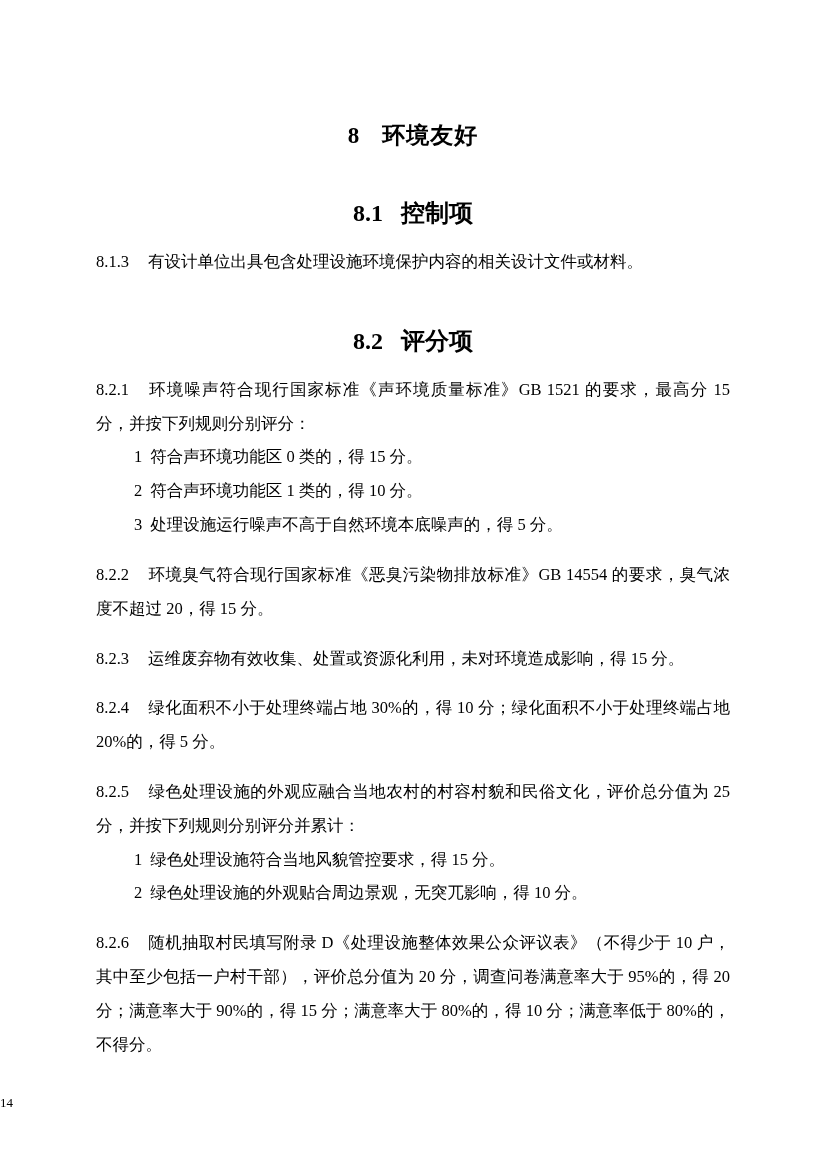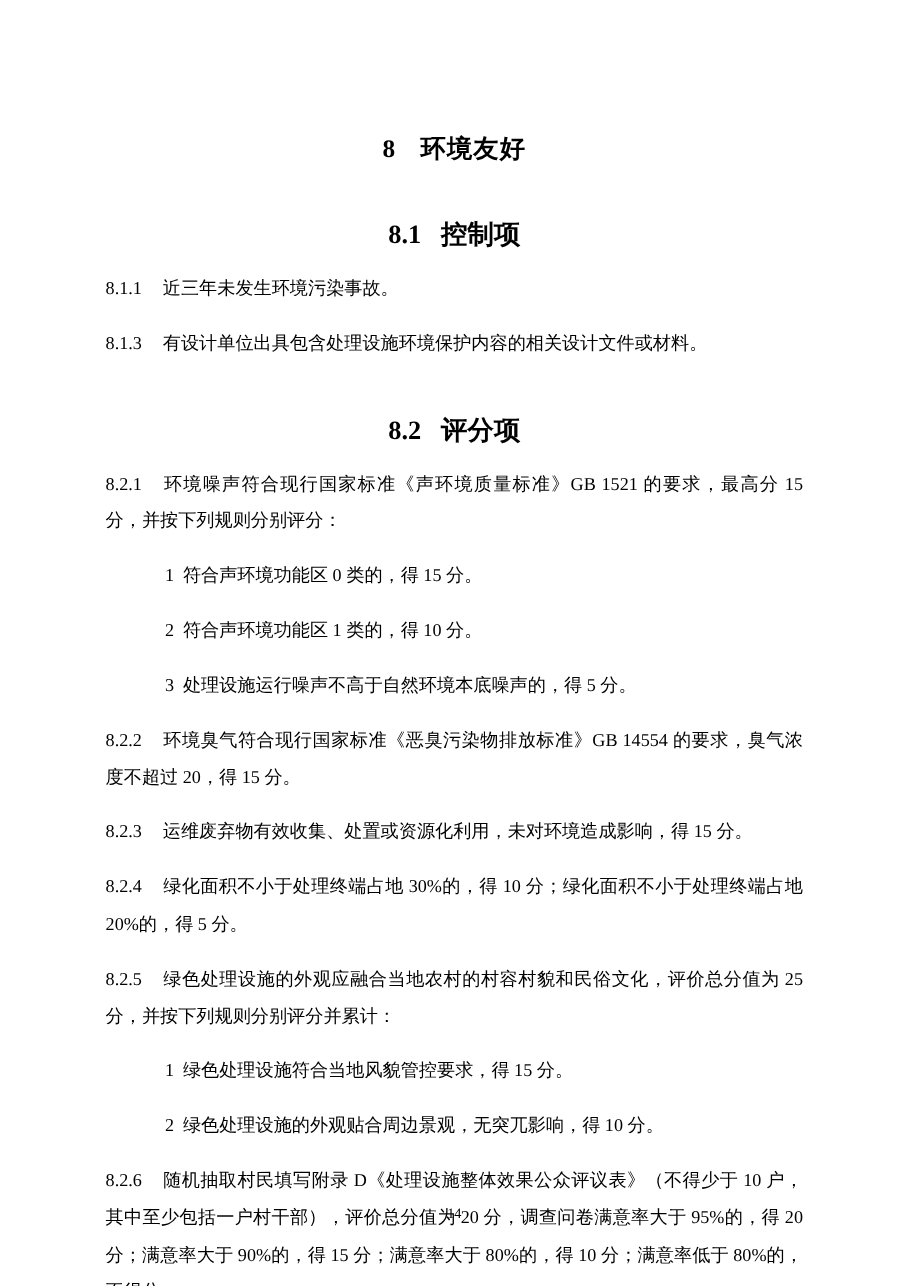--- a/index.html
+++ b/index.html
@@ -52,54 +52,50 @@
   .clause .cnum {
     display: inline-block;
     width: 52px;
   }
   .clause .ctext {
     display: inline;
   }
   .sub-item {
     font-size: 16.5px;
     line-height: 2.05;
-    margin: 16px;
+    margin: 0;
     padding-left: 38px;
     text-align: justify;
     text-justify: inter-ideograph;
   }
   .sub-item .snum {
     margin-right: 8px;
   }
   .page-number {
     position: absolute;
     bottom: 58px;
     left: 0;
     width: 826px;
-    text-align: center;
     font-size: 13px;
     font-family: "Liberation Serif", "DejaVu Serif", serif;
   }
 </style>
 </head>
 <body>
 
 <div class="page">
 
   <h1 class="chapter-title">
     <span class="num">8</span><span>环境友好</span>
   </h1>
 
   <h2 class="section-title">
     <span class="num">8.1</span><span>控制项</span>
   </h2>
 
-  <p class="clause">
-    <span class="cnum">8.1.1</span><span class="ctext">近三年未发生环境污染事故。</span>
-  </p>
   <p class="clause">
     <span class="cnum">8.1.3</span><span class="ctext">有设计单位出具包含处理设施环境保护内容的相关设计文件或材料。</span>
   </p>
 
   <h2 class="section-title">
     <span class="num">8.2</span><span>评分项</span>
   </h2>
 
   <p class="clause">
     <span class="cnum">8.2.1</span><span class="ctext">环境噪声符合现行国家标准《声环境质量标准》GB 1521 的要求，最高分 15 分，并按下列规则分别评分：</span>

